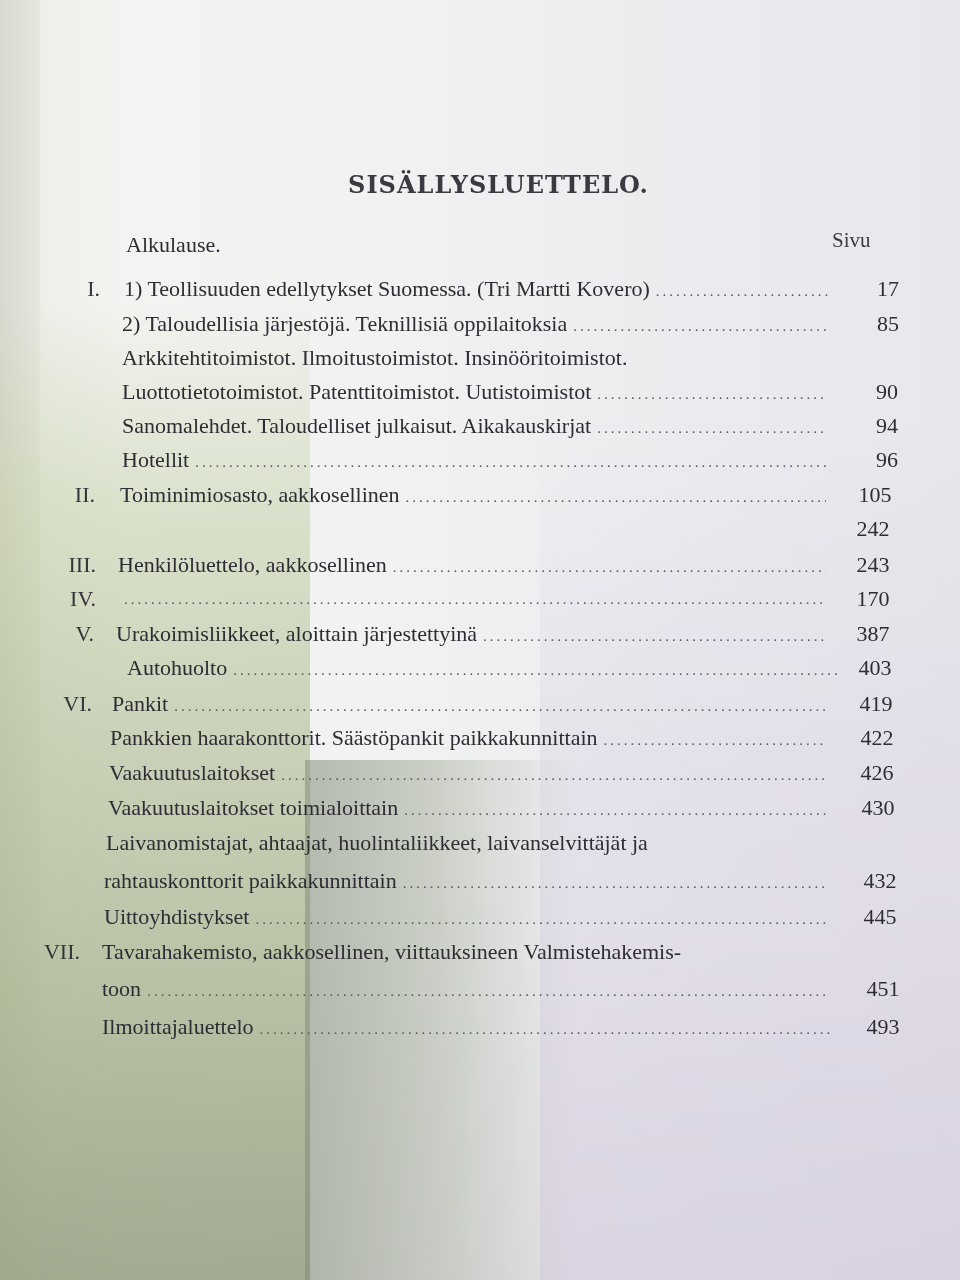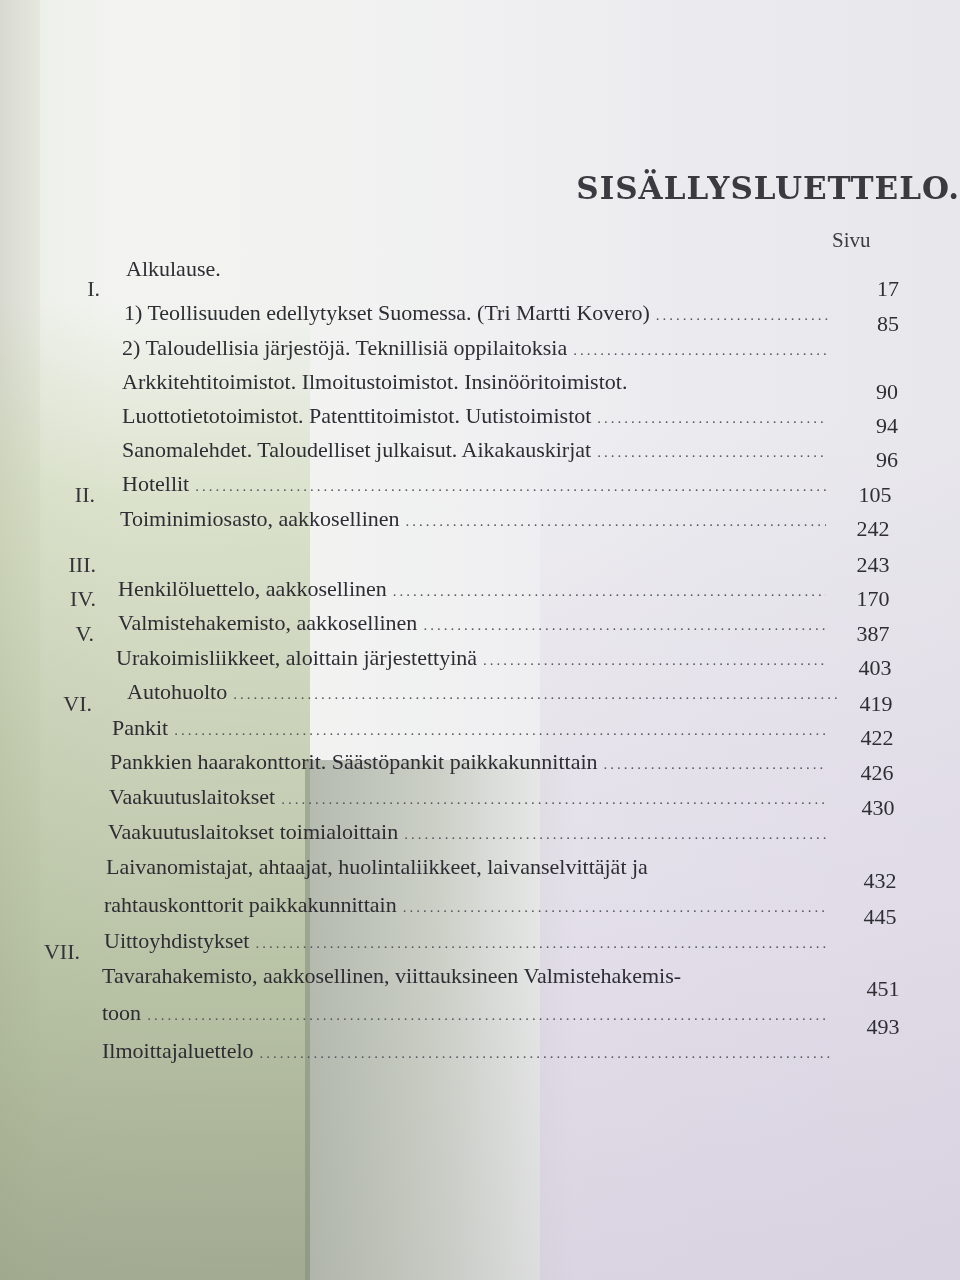--- a/index.html
+++ b/index.html
@@ -72,26 +72,26 @@
         rgba(215,205,225,0.35) 40%,
         rgba(210,200,222,0.55) 100%);
       pointer-events: none;
     }
 
     .title {
       position: absolute;
       top: 170px;
       left: 0;
       width: 960px;
-      text-align: right;
+      text-align: center;
       padding-left: 37px;
       box-sizing: border-box;
       font-family: "DejaVu Serif", "Liberation Serif", serif;
       font-weight: bold;
-      font-size: 31px;
+      font-size: 24px;
       letter-spacing: 1px;
       color: #3a3a40;
     }
     .sivu {
       position: absolute;
       top: 228px;
       left: 832px;
       font-family: "Liberation Serif", serif;
       font-size: 21px;
       color: #3b3b42;
@@ -119,21 +119,21 @@
       left: 0;
       color: #34343a;
     }
     .entry {
       position: absolute;
       display: flex;
       align-items: baseline;
       white-space: nowrap;
       overflow: hidden;
     }
-    .entry .text { flex: 0 0 auto; color: #2d2d33; margin-top: 24px; }
+    .entry .text { flex: 0 0 auto; color: #2d2d33; }
     .entry .leader {
       flex: 1 1 auto;
       overflow: hidden;
       color: #55555c;
       letter-spacing: 3px;
       margin-left: 6px;
       font-size: 15px;
     }
     .entry .leader::before {
       content: "........................................................................................................................................................";
@@ -230,21 +230,20 @@
       <span class="entry" style="left:118px; width:708px;">
         <span class="text">Henkilöluettelo, aakkosellinen</span>
         <span class="leader"></span>
       </span>
       <span class="page-num" style="left:843px">243</span>
     </div>
 
     <div class="row" style="top:582px">
       <span class="numeral" style="width:96px">IV.</span>
       <span class="entry" style="left:118px; width:708px;">
-        <span class="text">Valmistehakemisto, aakkosellinen</span>
         <span class="leader"></span>
       </span>
       <span class="page-num" style="left:843px">170</span>
     </div>
 
     <div class="row" style="top:617px">
       <span class="numeral" style="width:94px">V.</span>
       <span class="entry" style="left:116px; width:710px;">
         <span class="text">Urakoimisliikkeet, aloittain järjestettyinä</span>
         <span class="leader"></span>

